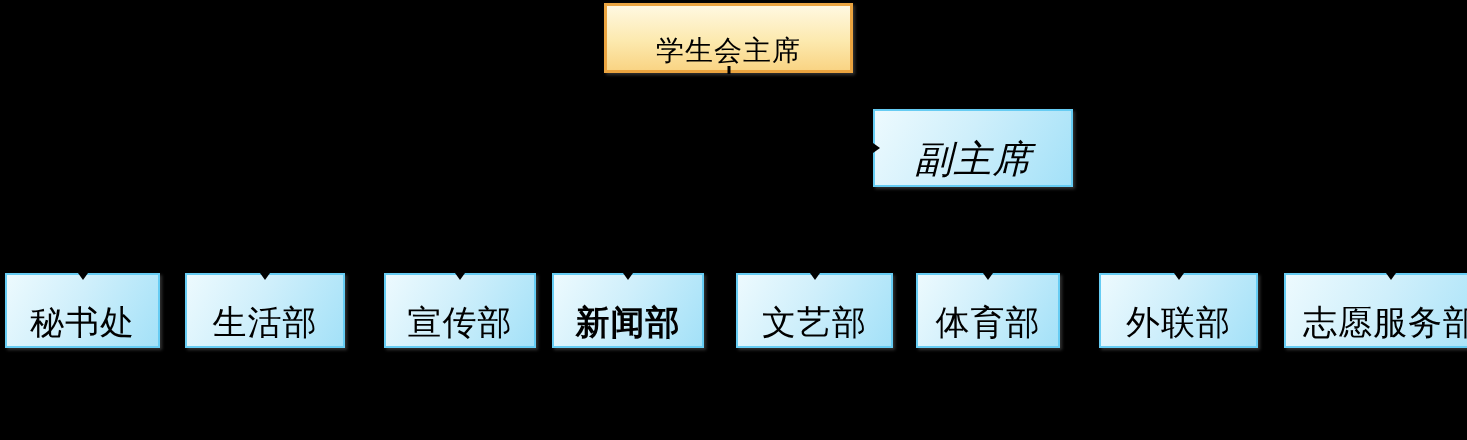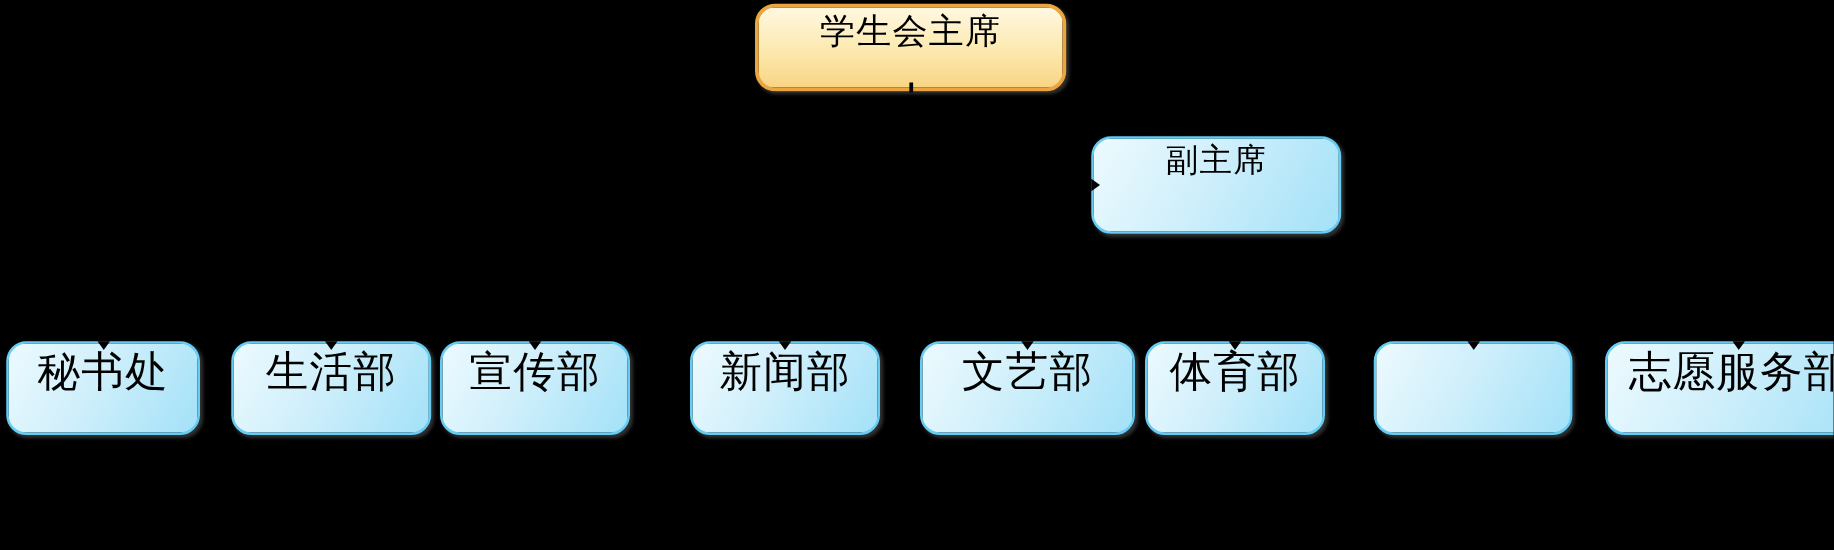--- a/index.html
+++ b/index.html
@@ -8,41 +8,42 @@
     position: relative;
     width: 1467px;
     height: 440px;
     background: #000000;
     overflow: hidden;
     font-family: "Liberation Serif", "DejaVu Serif", serif;
   }
   .node {
     position: absolute;
     display: flex;
-    align-items: flex-start;
+    align-items: flex-end;
     justify-content: center;
     color: #000;
-    border-radius: 16px;
+    border-radius: 0;
     text-align: center;
     letter-spacing: 1px;
     box-shadow: 2px 2px 3px rgba(110,110,110,0.45);
   }
   .node-root {
     left: 604px; top: 3px; width: 249px; height: 70px;
     background: linear-gradient(to bottom, #FFF8E1 0%, #FCE9AE 55%, #F9D484 100%);
     border: 3px solid #EAA440;
     font-size: 28px;
   }
   .node-blue {
     background: linear-gradient(120deg, #EDFAFE 0%, #CFEFFB 45%, #A3E1F8 100%);
     border: 2px solid #66CCF3;
   }
   .node-vice {
     left: 873px; top: 109px; width: 200px; height: 78px;
-    font-size: 26px;
+    font-size: 38px;
+    font-style: italic;
   }
   .node-dept {
     top: 273px; height: 75px;
     font-size: 34px;
   }
   
   .tip-down {
     position: absolute;
     left: 50%; top: -2px;
     transform: translateX(-50%);
@@ -86,41 +87,42 @@
   <div class="node node-blue node-dept" style="left:5px;width:155px;">
     <span>秘书处</span>
     <span class="tip-down"></span>
   </div>
 
   <div class="node node-blue node-dept" style="left:185px;width:160px;">
     <span>生活部</span>
     <span class="tip-down"></span>
   </div>
 
-  <div class="node node-blue node-dept" style="left:352px;width:152px;">
+  <div class="node node-blue node-dept" style="left:384px;width:152px;">
     <span>宣传部</span>
     <span class="tip-down"></span>
   </div>
 
-  <div class="node node-blue node-dept" style="left:552px;width:152px;">
+  <div class="node node-blue node-dept" style="left:552px;width:152px;font-weight:bold;">
     <span>新闻部</span>
     <span class="tip-down"></span>
   </div>
 
-  <div class="node node-blue node-dept" style="left:736px;width:172px;">
+  <div class="node node-blue node-dept" style="left:736px;width:157px;">
     <span>文艺部</span>
     <span class="tip-down"></span>
   </div>
 
   <div class="node node-blue node-dept" style="left:916px;width:144px;">
     <span>体育部</span>
     <span class="tip-down"></span>
   </div>
 
   <div class="node node-blue node-dept" style="left:1099px;width:159px;">
+    <span>外联部</span>
     <span class="tip-down"></span>
   </div>
 
   <div class="node node-blue node-dept" style="left:1284px;width:213px;">
     <span>志愿服务部</span>
     <span class="tip-down"></span>
   </div>
 
 </div>
 

